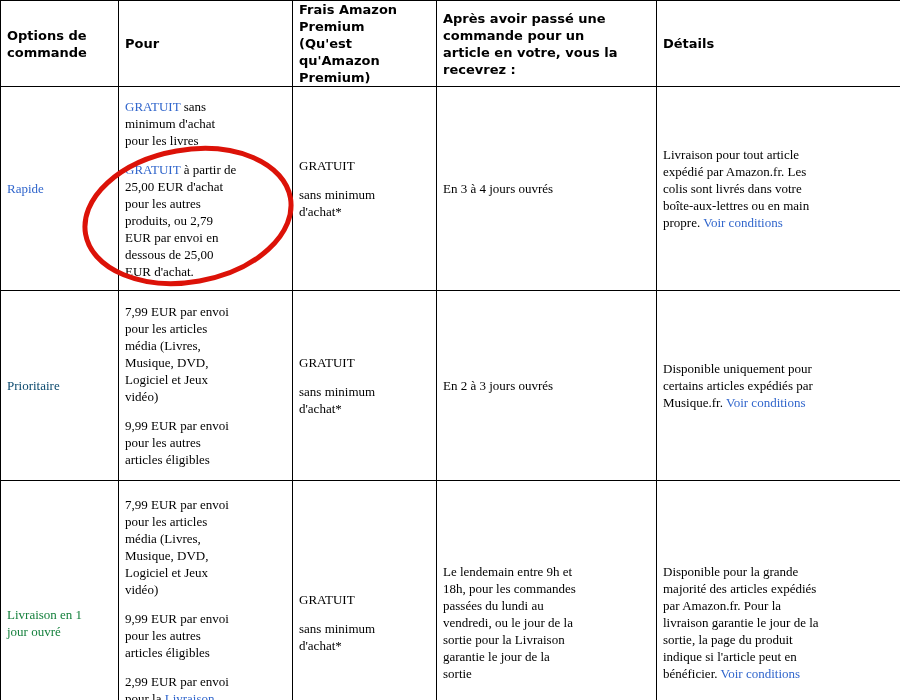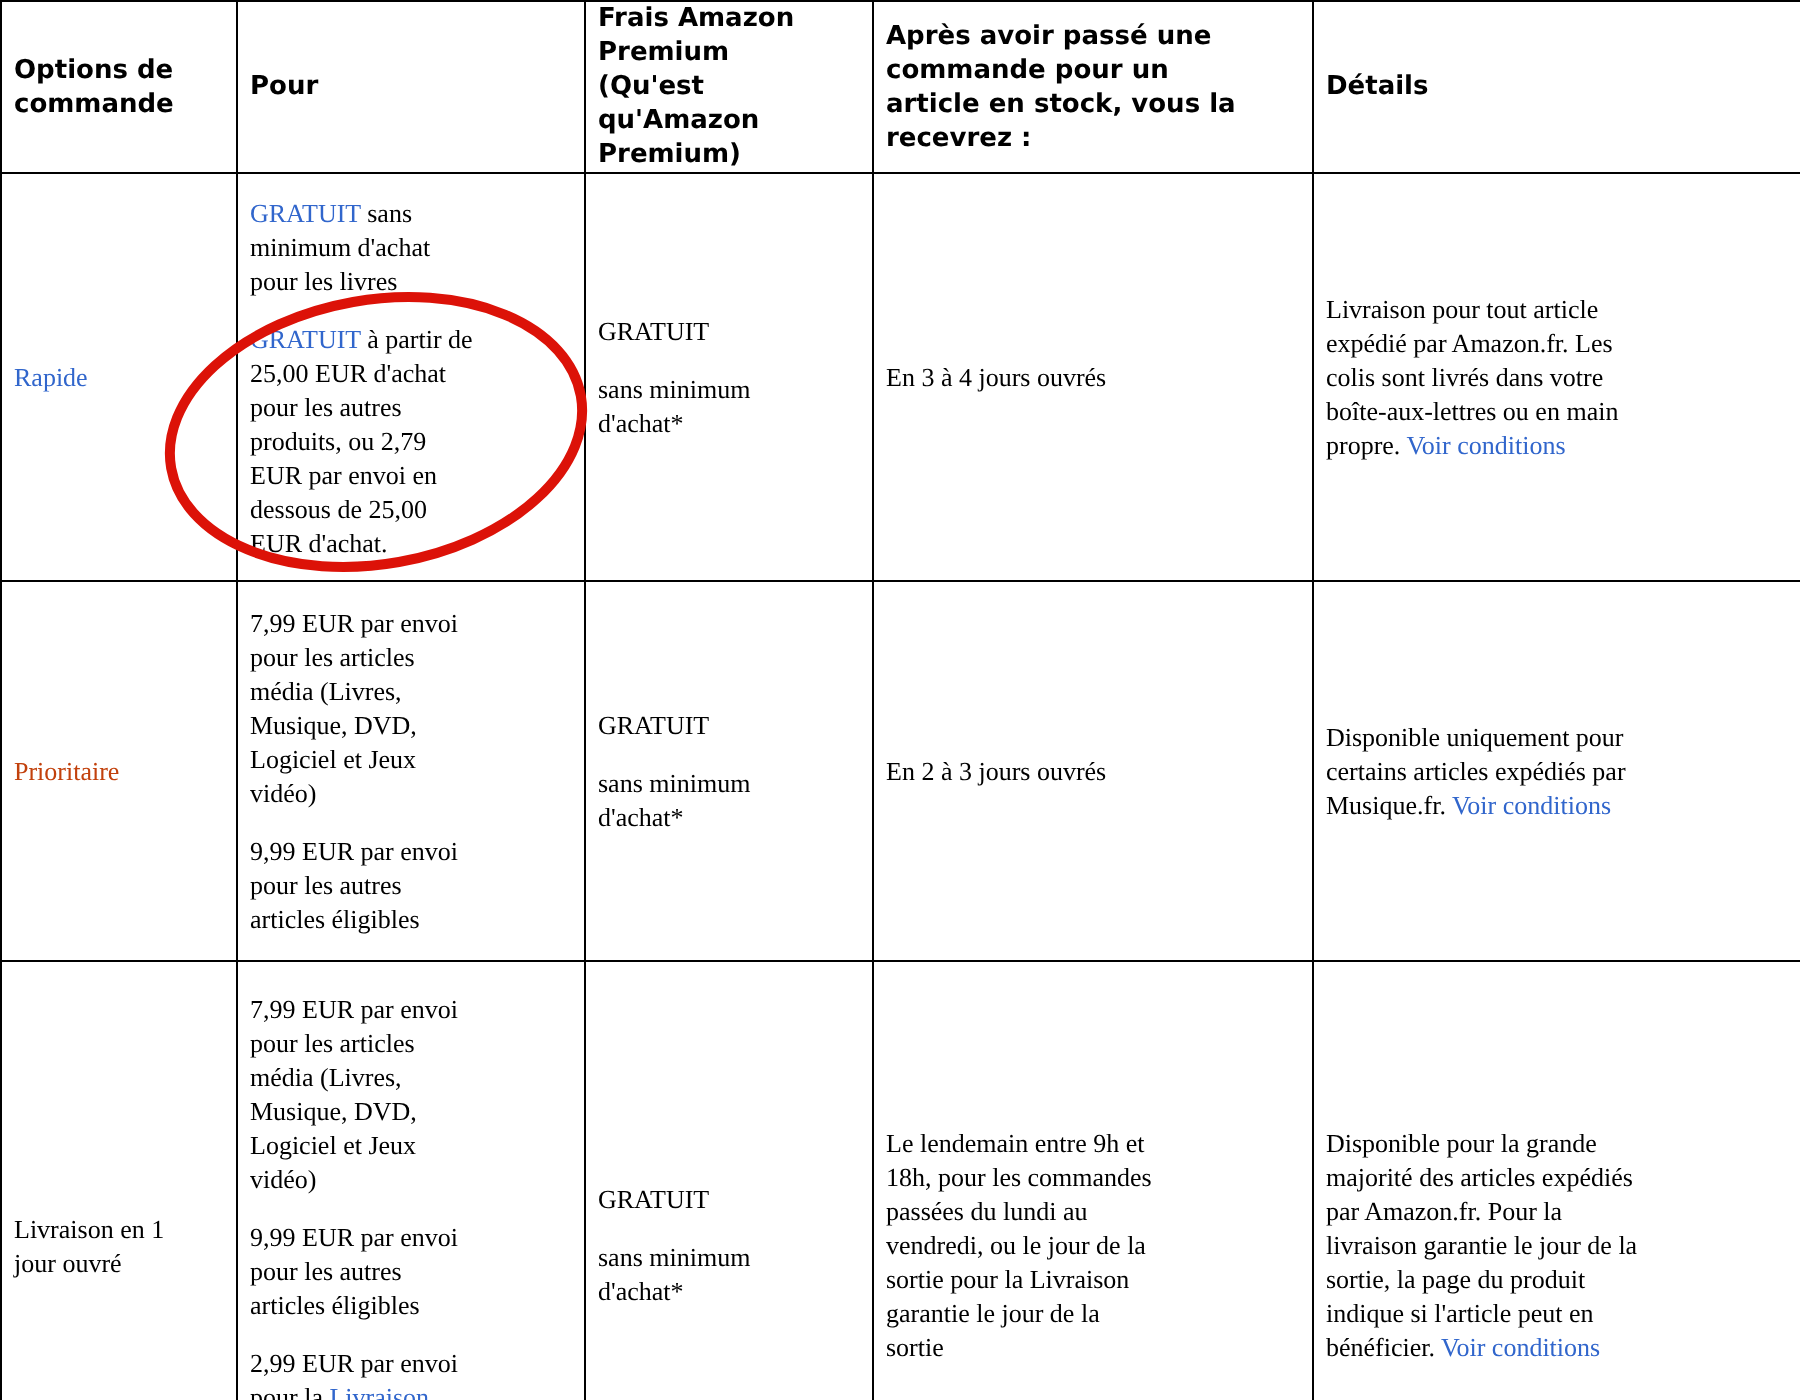--- a/index.html
+++ b/index.html
@@ -69,21 +69,21 @@
         <th>Options de
 commande</th>
         <th>Pour</th>
         <th>Frais Amazon
 Premium
 (Qu'est
 qu'Amazon
 Premium)</th>
         <th>Après avoir passé une
 commande pour un
-article en stock, vous la
+article en votre, vous la
 recevrez :</th>
         <th>Détails</th>
       </tr>
     </thead>
     <tbody>
       <tr class="row-rapide">
         <td>
             <p><a class="link" href="#" style="color: rgb(49, 102, 204);">Rapide</a></p>
           </td>
         <td>
@@ -109,21 +109,21 @@
         <td>
             <p><span>Livraison pour tout article
 expédié par Amazon.fr. Les
 colis sont livrés dans votre
 boîte-aux-lettres ou en main
 propre. </span><a class="link" href="#" style="color: rgb(49, 102, 204);">Voir conditions</a></p>
           </td>
       </tr>
       <tr class="row-prioritaire">
         <td>
-            <p><a class="link" href="#" style="color: #c2410c;">Prioritaire</a></p>
+            <p><a class="link" href="#" style="color: #0c4a6e;">Prioritaire</a></p>
           </td>
         <td>
             <p><span>7,99 EUR par envoi
 pour les articles
 média (Livres,
 Musique, DVD,
 Logiciel et Jeux
 vidéo)</span></p>
             <p><span>9,99 EUR par envoi
 pour les autres
@@ -138,21 +138,21 @@
             <p><span>En 2 à 3 jours ouvrés</span></p>
           </td>
         <td>
             <p><span>Disponible uniquement pour
 certains articles expédiés par
 Musique.fr. </span><a class="link" href="#" style="color: rgb(49, 102, 204);">Voir conditions</a></p>
           </td>
       </tr>
       <tr class="row-jour-ouvre">
         <td>
-            <p><a class="link" href="#" style="color: #000000;">Livraison en 1
+            <p><a class="link" href="#" style="color: #15803d;">Livraison en 1
 jour ouvré</a></p>
           </td>
         <td class="va-top">
             <p><span>7,99 EUR par envoi
 pour les articles
 média (Livres,
 Musique, DVD,
 Logiciel et Jeux
 vidéo)</span></p>
             <p><span>9,99 EUR par envoi

